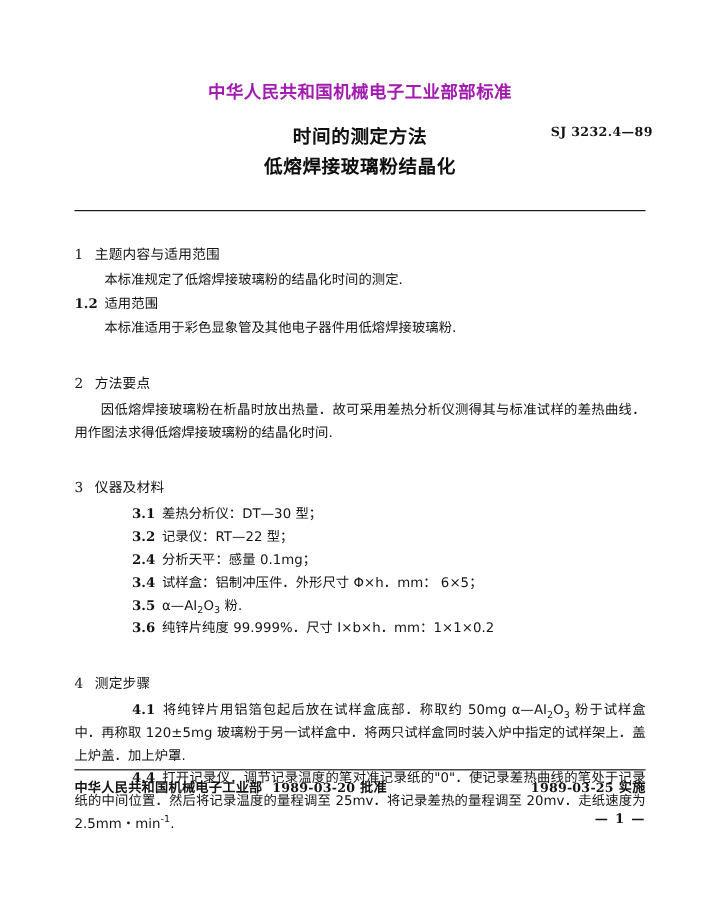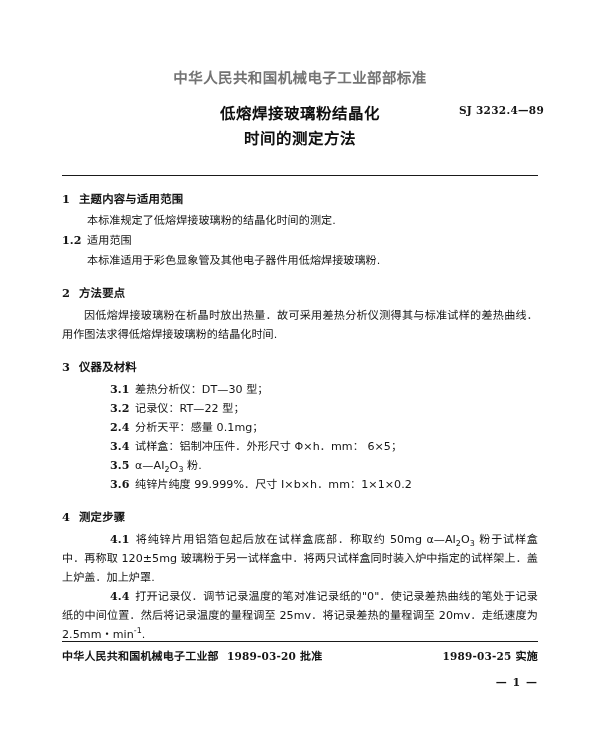--- a/index.html
+++ b/index.html
@@ -28,21 +28,21 @@
   
   .doc-header {
     padding-top: 68px;
     text-align: center;
   }
   .ministry-line {
     font-size: 14.5px;
     font-weight: 700;
     letter-spacing: 0.4px;
     line-height: 1.4;
-    color: #737373;
+    color: #a21caf;
   }
   .title-block {
     position: relative;
     margin-top: 14px;
   }
   .std-title {
     font-size: 15.5px;
     font-weight: 700;
     letter-spacing: 0.5px;
     line-height: 1.62;
@@ -67,23 +67,23 @@
     width: 100%;
   }
 
   
   .content {
     margin-top: 13px;
     font-size: 11.1px;
     line-height: 1.72;
   }
   .sec-head {
-    font-weight: 700;
+    font-weight: 400;
     font-size: 11.4px;
-    margin-top: 14px;
+    margin-top: 27px;
     margin-bottom: 2px;
     letter-spacing: 0.2px;
   }
   .sec-head .num {
     display: inline-block;
     min-width: 17px;
     font-family: "DejaVu Serif", "Liberation Serif", serif;
   }
   .sub-line {
     margin: 1px 0;
@@ -163,22 +163,22 @@
 <body>
 
 <div class="page">
 
   <div class="doc-header">
     <div class="ministry-line">中华人民共和国机械电子工业部部标准</div>
 
     <div class="title-block">
       <div class="std-number">SJ  3232.4—89</div>
       <div class="std-title">
+        <div>时间的测定方法</div>
         <div>低熔焊接玻璃粉结晶化</div>
-        <div>时间的测定方法</div>
       </div>
     </div>
   </div>
 
   <hr class="rule-top">
 
   <div class="content">
 
     <div class="sec-head">
       <span class="num">1</span><span>主题内容与适用范围</span>

